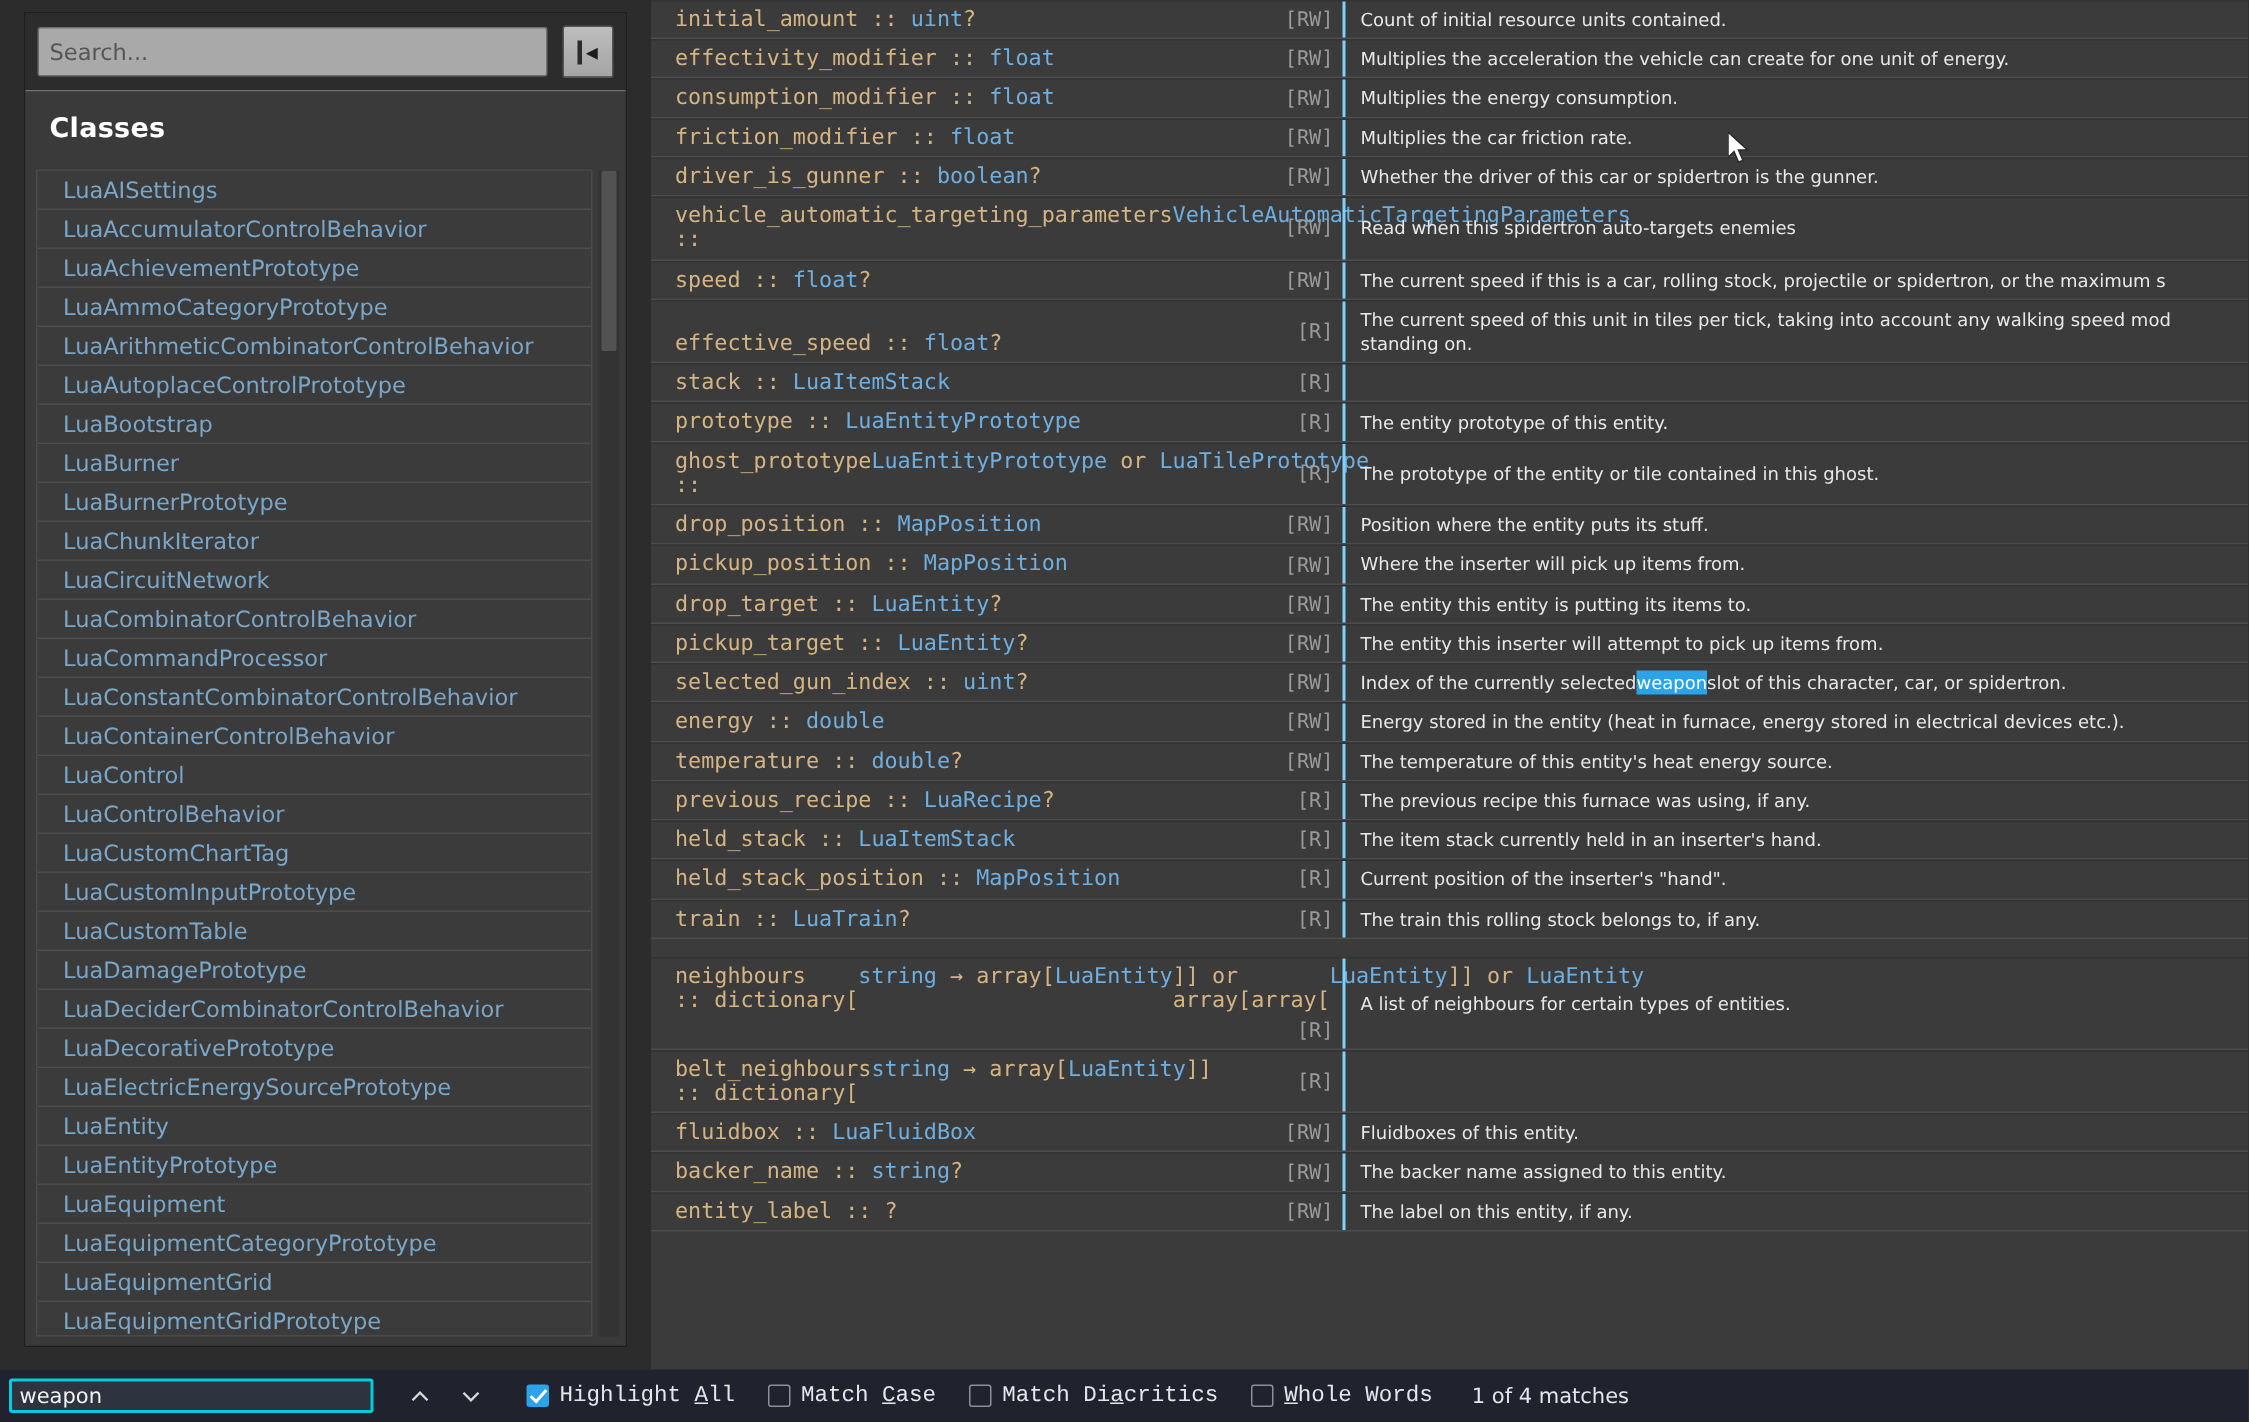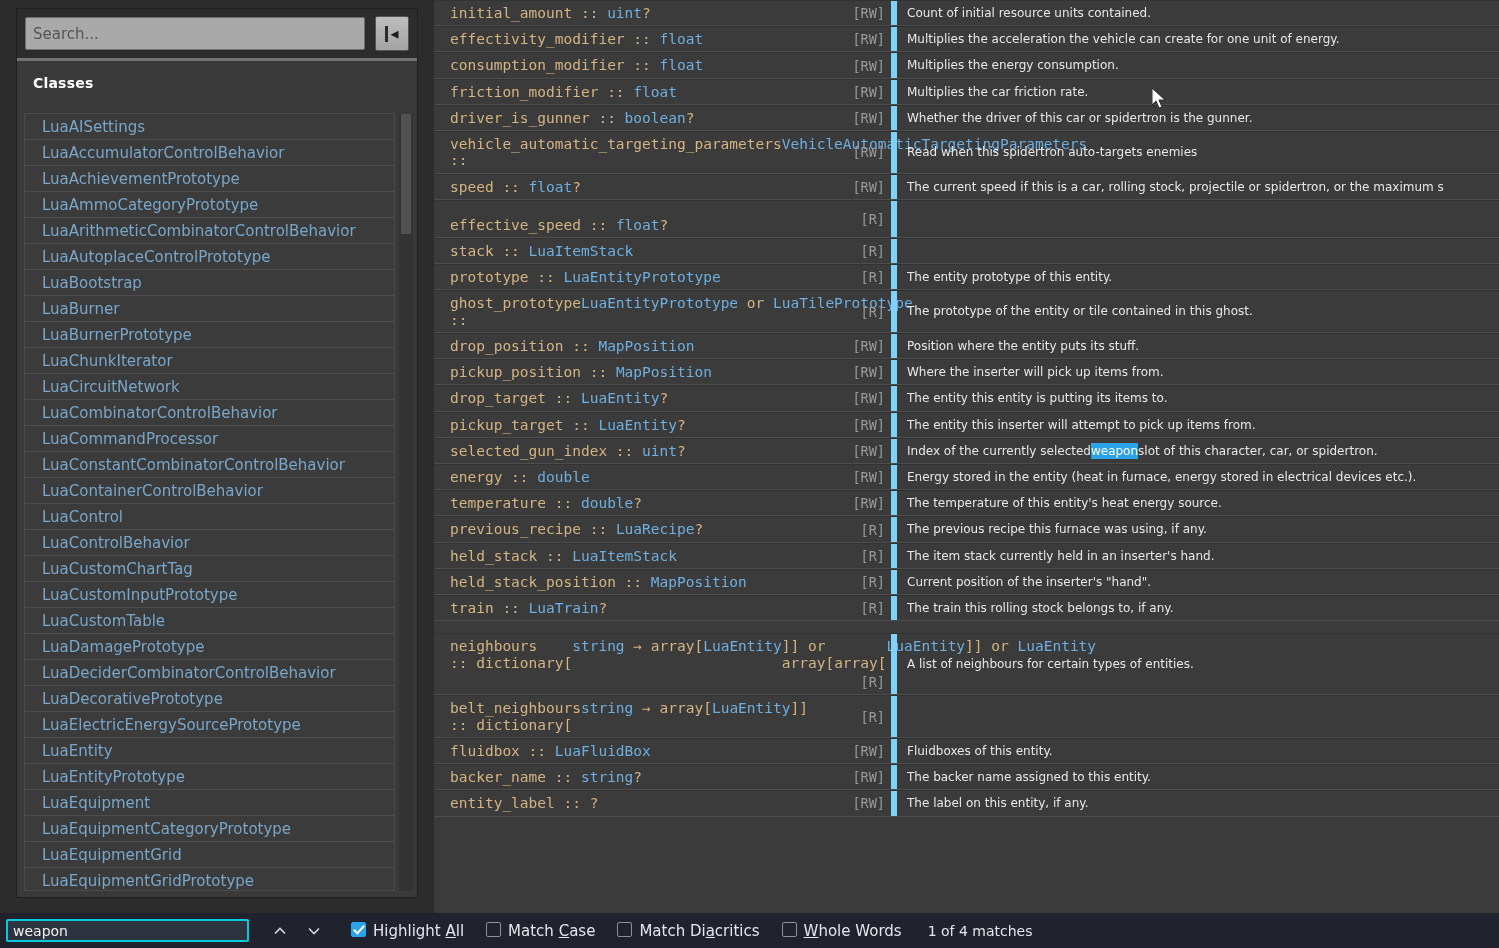--- a/index.html
+++ b/index.html
@@ -37,21 +37,21 @@
     background: #3a3a3a;
     border: 1px solid #1f1f1f;
     box-sizing: border-box;
   }
   .search-row {
     position: absolute;
     left: 0; top: 0;
     width: 100%;
     height: 52px;
     background: #2c2c2c;
-    border-bottom: 3px solid #737373;
+    border-bottom: 1px solid #737373;
     box-sizing: border-box;
     display: flex;
     align-items: center;
     padding: 0 8px;
   }
   .search-input {
     flex: 1 1 auto;
     height: 33px;
     background: #a9a9a9;
     border: 1px solid #6e6e6e;
@@ -93,21 +93,21 @@
 
   .classes-panel {
     position: absolute;
     left: 0; top: 52px;
     right: 0; bottom: 0;
     background: #3a3a3a;
     overflow: hidden;
   }
   .classes-title {
     color: #ffffff;
-    font-size: 14px;
+    font-size: 18px;
     font-weight: bold;
     padding: 14px 0 10px 16px;
     letter-spacing: 0.2px;
   }
   .class-list {
     position: absolute;
     left: 7px; right: 22px;
     top: 52px; bottom: 6px;
     border: 1px solid #4a4a4a;
     box-sizing: border-box;
@@ -177,21 +177,21 @@
     flex: 0 0 51px;
     box-sizing: border-box;
     font-family: "DejaVu Sans Mono", "Liberation Mono", monospace;
     font-size: 13.5px;
     color: #9a9a9a;
     text-align: right;
     padding-right: 6px;
     display: flex;
     align-items: center;
     justify-content: flex-end;
-    border-right: 6px solid #7dd3fc;
+    border-right: 2px solid #7dd3fc;
   }
   .col-rw.bottom { align-items: flex-end; padding-bottom: 4px; }
   .col-desc {
     flex: 1 1 auto;
     box-sizing: border-box;
     padding: 4px 0 4px 10px;
     font-size: 12px;
     line-height: 1.35;
     color: #e8e8e8;
     display: flex;
@@ -233,23 +233,25 @@
     display: flex; align-items: center; justify-content: center;
     color: #d8d8d8;
     font-size: 16px;
     cursor: pointer;
     margin-left: 4px;
     user-select: none;
   }
   .nav-btn:first-of-type { margin-left: 16px; }
   .chk-wrap {
     display: flex;
+    align-items: center;
     margin-left: 22px;
     cursor: pointer;
     user-select: none;
+    font-family: Liberation Mono, monospace;
   }
   .chk-box {
     width: 15px; height: 15px;
     border: 1px solid #8b8f99;
     border-radius: 2px;
     background: transparent;
     box-sizing: border-box;
     margin-right: 7px;
     flex: 0 0 auto;
   }
@@ -379,20 +381,21 @@
         <div class="col-desc">Read when this spidertron auto-targets enemies</div>
       </div>
       <div class="prop-row">
         <div class="col-sig">speed :: <span class="t">float</span>?</div>
         <div class="col-rw">[RW]</div>
         <div class="col-desc nowrap">The current speed if this is a car, rolling stock, projectile or spidertron, or the maximum s</div>
       </div>
       <div class="prop-row" style="min-height: 38px;">
         <div class="col-sig">effective_speed :: <span class="t">float</span>?</div>
         <div class="col-rw">[R]</div>
+        <div class="col-desc">The current speed of this unit in tiles per tick, taking into account any walking speed mod<br>standing on.</div>
       </div>
       <div class="prop-row">
         <div class="col-sig">stack :: <span class="t">LuaItemStack</span></div>
         <div class="col-rw">[R]</div>
         <div class="col-desc"></div>
       </div>
       <div class="prop-row">
         <div class="col-sig">prototype :: <span class="t">LuaEntityPrototype</span></div>
         <div class="col-rw">[R]</div>
         <div class="col-desc">The entity prototype of this entity.</div>

